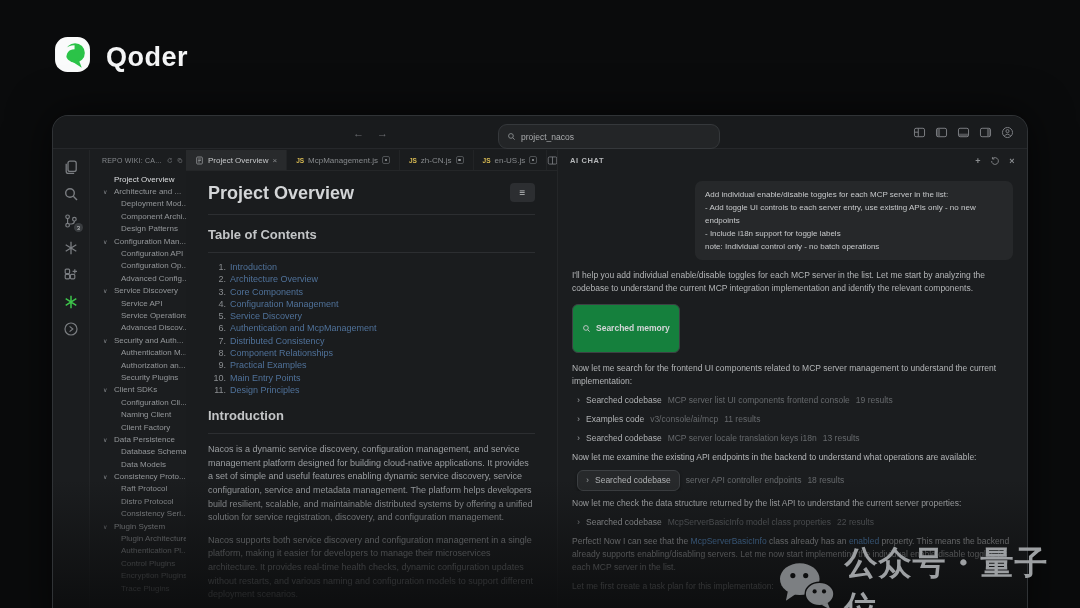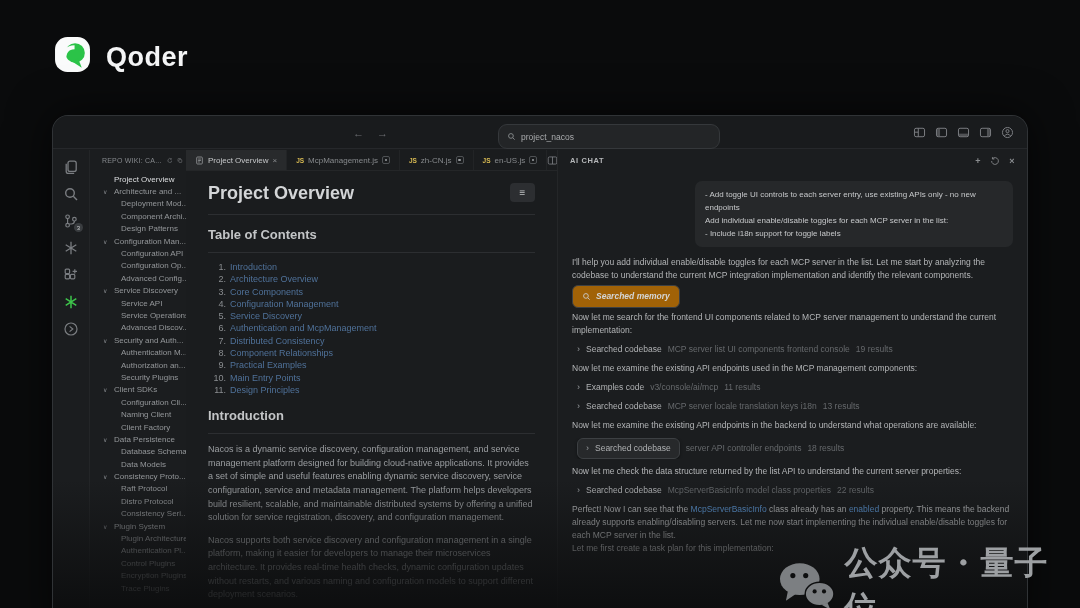--- a/index.html
+++ b/index.html
@@ -70,22 +70,22 @@
   .toc-row { display:flex; font-size:9px; line-height:12.3px; }
   .toc-num { width:18px; text-align:right; color:#8b8e91; margin-right:4px; flex:none; }
   .toc-link { color:#4f7199; }
   .para { font-size:9px; line-height:13.6px; color:#9b9ea1; margin:9px 0; }
 
   .chat { flex:1; display:flex; flex-direction:column; background:#1b1d1f; overflow:hidden; }
   .chat-header { height:21px; flex:none; display:flex; align-items:center; padding:0 12px; color:#b6b8ba; font-size:7.5px; font-weight:700; letter-spacing:.6px;gap:25px; }
   .chat-hicons { margin-left:auto; display:flex; gap:9px; color:#8a8d90; font-size:9px; align-items:center; }
   .chat-body { flex:1; padding:3px 14px 0; overflow:hidden; font-size:8.5px; line-height:13px; color:#b3b5b7; }
   .bubble { margin:7px 0 9px auto; width:318px; background:#26282a; border-radius:7px; padding:7px 10px; color:#c7c9cb; font-size:8px; line-height:13px; }
-  .cpara { margin:0 0; }
-  .chip { display:inline-flex; align-items:center; gap:5px; border:1px solid #3d4043; background:#a16207; border-radius:6px; padding:4px 9px; color:#c9cbcd; margin:3px 0; font-size:8.5px;font-style:italic; }
+  .cpara { margin:6px 0; }
+  .chip { display:inline-flex; align-items:center; gap:5px; border:1px solid #3d4043; background:#15803d; border-radius:6px; padding:17px 9px; color:#c9cbcd; margin:3px 0; font-size:8.5px; }
   .chip .bold { font-weight:600; color:#d4d6d8; }
   .tool { display:flex; align-items:center; gap:6px; margin:6px 0; padding-left:5px; white-space:nowrap; overflow:hidden; }
   .tchev { color:#9a9da0; font-size:9px; flex:none; }
   .tlabel { color:#b0b2b4; flex:none;text-align:right; }
   .tquery { color:#66696c; }
   .tcount { color:#66696c; flex:none; }
   .tool-chip { display:inline-flex; align-items:center; gap:6px; border:1px solid #3d4043; background:#27292b; border-radius:6px; padding:3px 8px; box-shadow:0 1px 3px rgba(0,0,0,.45); }
   .link { color:#5b93cf; }
 
   .fade { position:absolute; left:0; right:0; bottom:0; height:155px; pointer-events:none; z-index:5;
@@ -522,23 +522,24 @@
               <path d="M2.6 8a5.4 5.4 0 1 0 1.6-3.8"></path>
               <path d="M3.9 1.8v3h3"></path>
             </svg>
           <span>×</span>
         </div>
       </div>
 
       <div class="chat-body">
         <div class="bubble">
 
-        <div>- Add toggle UI controls to each server entry, use existing APIs only - no new endpoints</div>
-            <div>Add individual enable/disable toggles for each MCP server in the list:</div>
+        <div>Add individual enable/disable toggles for each MCP server in the list:</div>
+            <div>- Add toggle UI controls to each server entry, use existing APIs only - no new endpoints</div>
             <div>- Include i18n support for toggle labels</div>
+            <div>note: Individual control only - no batch operations</div>
           </div>
 
         <p class="cpara">I'll help you add individual enable/disable toggles for each MCP server in the list. Let me start by analyzing the codebase to understand the current MCP integration implementation and identify the relevant components.</p>
 
         <div class="chip">
           <svg width="9" height="9" viewBox="0 0 16 16" fill="none" stroke="#c9cbcd" stroke-width="1.6">
               <circle cx="7" cy="7" r="4.2"></circle>
               <path d="M10.2 10.2 L13.6 13.6"></path>
             </svg>
           <span class="bold">Searched memory</span>
@@ -546,21 +547,20 @@
 
         <p class="cpara">Now let me search for the frontend UI components related to MCP server management to understand the current implementation:</p>
 
         <div class="tool">
           <span class="tchev">›</span>
           <span class="tlabel">Searched codebase</span>
           <span class="tquery">MCP server list UI components frontend console</span>
           <span class="tcount">19 results</span>
         </div>
 
-        <p class="cpara">Now let me examine the existing API endpoints used in the MCP management components:</p>
 
         <div class="tool">
           <span class="tchev">›</span>
           <span class="tlabel">Examples code</span>
           <span class="tquery">v3/console/ai/mcp</span>
           <span class="tcount">11 results</span>
         </div>
 
 
         <div class="tool">

